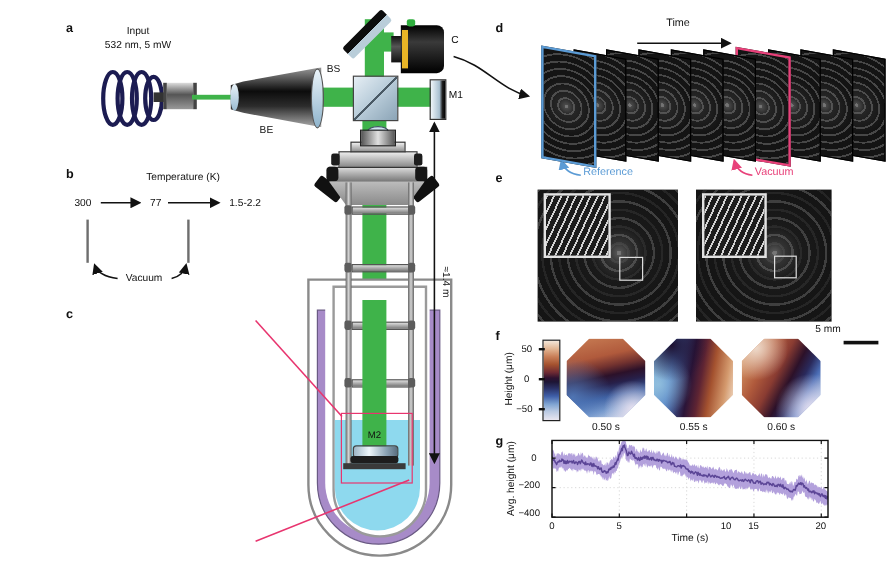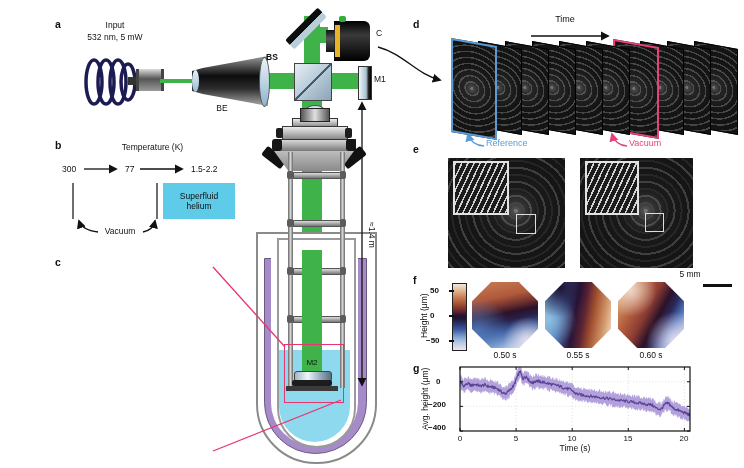--- a/index.html
+++ b/index.html
@@ -2,21 +2,21 @@
 <html><head>
 <meta charset="utf-8">
 <style>
   html,body{margin:0;padding:0;background:#fff;}
   .fig{position:relative;width:744px;height:468px;background:#fff;overflow:hidden;
        font-family:"Liberation Sans",sans-serif;color:#111;}
   .abs{position:absolute;}
   .lbl{position:absolute;font-size:8.5px;line-height:1.15;white-space:nowrap;}
   .panel-letter{position:absolute;font-size:10.5px;font-weight:bold;}
   .ctr{text-align:center;white-space:normal;}
-  .rt{text-align:left;font-weight:bold;}
+  .rt{text-align:center;}
   .vert{writing-mode:vertical-rl;transform:rotate(180deg);text-align:center;white-space:nowrap;}
   .beam{position:absolute;background:#3fb34a;}
   
   .coil-svg{position:absolute;left:84px;top:56px;}
   .collimator{position:absolute;left:136px;top:69px;width:22px;height:22px;
     background:linear-gradient(180deg,#ddd,#555 45%,#999);border-left:3px solid #444;border-right:3px solid #444;}
   .be-body{position:absolute;left:192px;top:56px;width:76px;height:50px;
     clip-path:polygon(0 30%,14% 24%,100% 0%,100% 100%,14% 76%,0 70%);
     background:linear-gradient(180deg,#9a9a9a,#0c0c0c 40%,#2c2c2c 65%,#aaa);}
   .be-lens-l{position:absolute;left:192px;top:70px;width:7px;height:22px;border-radius:50%;
@@ -226,23 +226,20 @@
   <div class="roi-box" id="roi-box" style="border-color: rgb(232, 53, 111);"></div>
 
   <div class="lbl" style="left:366px;top:222px;writing-mode:vertical-rl;font-size:8.5px">≈1.4 m</div>
 
   <div class="lbl ctr" style="left:90px;top:143px;width:125px">Temperature (K)</div>
   <div class="lbl" style="left:62px;top:165px">300</div>
   <div class="lbl" style="left:125px;top:165px">77</div>
   <div class="lbl" style="left:191px;top:165px">1.5-2.2</div>
   <div class="wall" style="left:72px;top:183px;height:36px"></div>
   <div class="wall" style="left:156px;top:183px;height:36px"></div>
-  <div class="stage-box" id="stage2-box" style="left: 163px; top: 183px; width: 72px; height: 36px; border: none; background: rgb(94, 203, 233);">
-    <span style="width:52px">Superfluid helium</span>
-  </div>
   <div class="lbl ctr" style="left:95px;top:227px;width:50px">Vacuum</div>
 
 
   <div class="lbl ctr" style="left:545px;top:14px;width:40px;font-size:9px">Time</div>
   <div class="abs" id="d-frames" style="left:451px;top:42px;width:292px;height:110px">
       <div class="dframe" style="left: 0px; z-index: 30; border: 2px solid rgb(91, 155, 213); top: 0px; height: 90px;"></div>
       <div class="dframe" style="left: 27px; z-index: 29;"></div>
       <div class="dframe" style="left: 54px; z-index: 28;"></div>
       <div class="dframe" style="left: 81px; z-index: 27;"></div>
       <div class="dframe" style="left: 108px; z-index: 26;"></div>
@@ -312,21 +309,21 @@
       <line x1="231" y1="40.38461538461539" x2="228" y2="40.38461538461539" stroke="#111" stroke-width="1"></line>
       <line x1="1" y1="65" x2="4" y2="65" stroke="#111" stroke-width="1"></line>
       <line x1="231" y1="65" x2="228" y2="65" stroke="#111" stroke-width="1"></line>
       <rect x="1" y="1" width="230" height="64" fill="none" stroke="#111" stroke-width="1.2"></rect>
     </svg>
   <div class="tick-lbl rt" style="left:436px;top:377px;width:18px">0</div>
   <div class="tick-lbl rt" style="left:428px;top:400px;width:26px">−200</div>
   <div class="tick-lbl rt" style="left:428px;top:423px;width:26px">−400</div>
   <div class="tick-lbl ctr" style="left:453px;top:434px;width:14px">0</div>
   <div class="tick-lbl ctr" style="left:509px;top:434px;width:14px">5</div>
-  <div class="tick-lbl ctr" style="left:565px;top:434px;width:14px">10</div>
+  <div class="tick-lbl ctr" style="left:598px;top:434px;width:14px">10</div>
   <div class="tick-lbl ctr" style="left:621px;top:434px;width:14px">15</div>
   <div class="tick-lbl ctr" style="left:677px;top:434px;width:14px">20</div>
   <div class="lbl ctr" style="left:540px;top:444px;width:70px">Time (s)</div>
 
   <svg class="abs" style="left:0;top:0;pointer-events:none" width="744" height="468">
     <defs>
       <marker id="ahk" viewBox="0 0 10 10" refX="8" refY="5" markerWidth="7" markerHeight="7" orient="auto-start-reverse">
         <path d="M0,0 L10,5 L0,10 z" fill="#111"></path>
       </marker>
       <marker id="ahb" viewBox="0 0 10 10" refX="8" refY="5" markerWidth="7" markerHeight="7" orient="auto-start-reverse">

